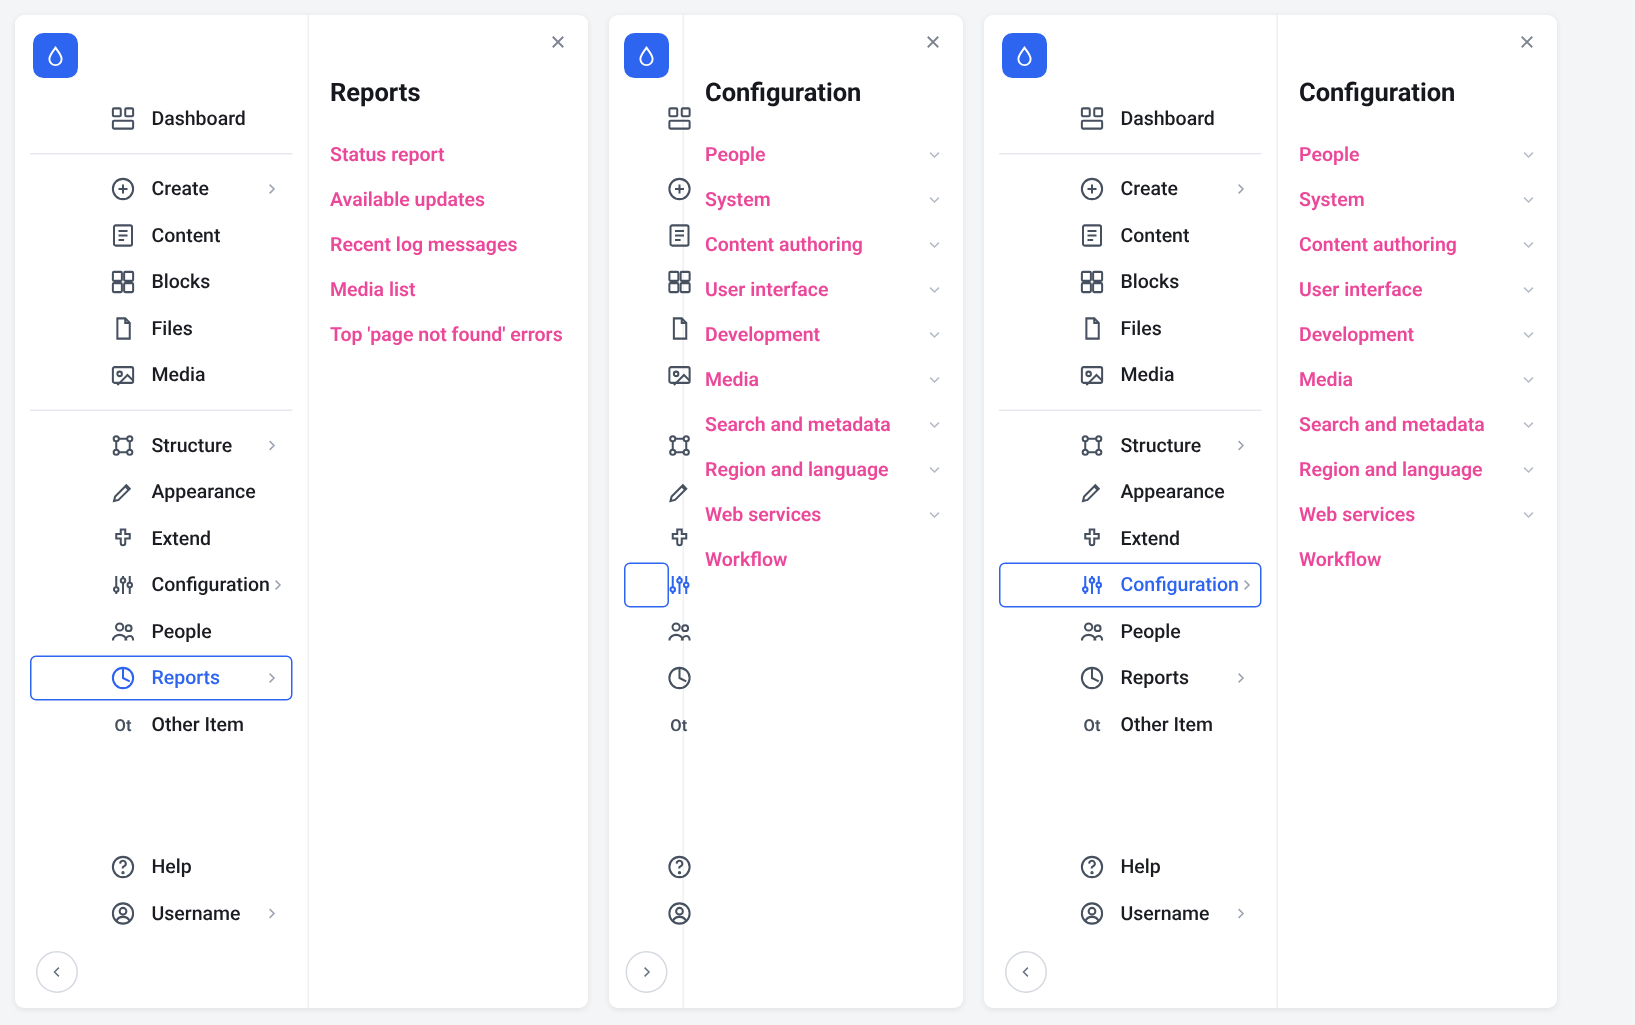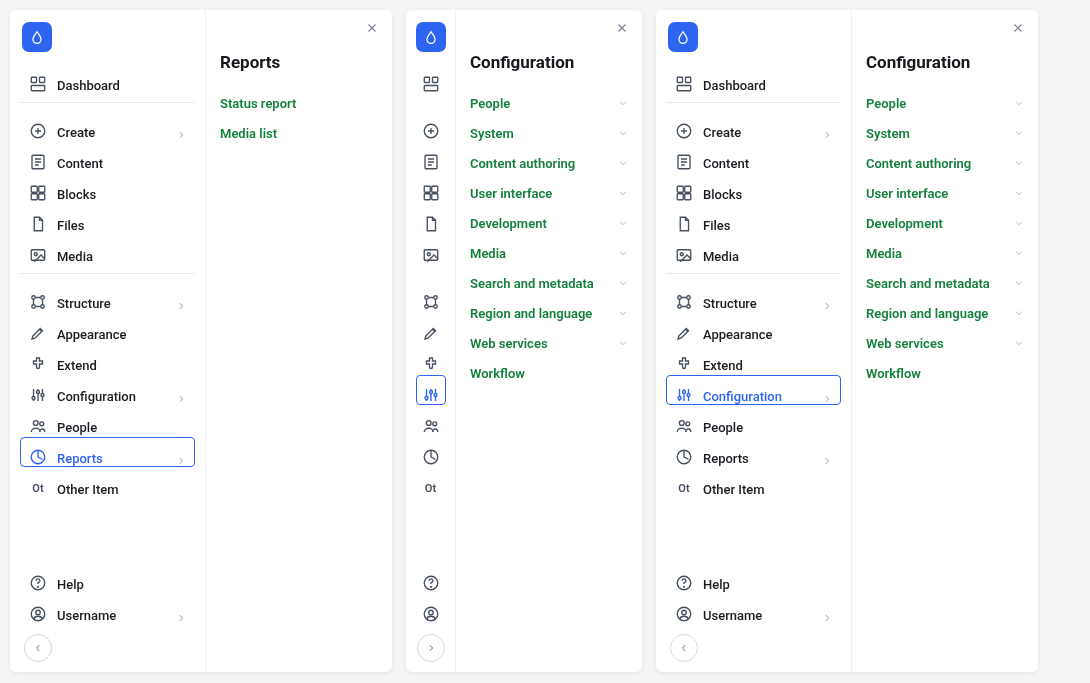--- a/index.html
+++ b/index.html
@@ -6,34 +6,34 @@
   body { margin: 0; background: #f4f5f7; padding: 10px; display: flex; gap: 14px; }
   .variant { display: flex; background: #fff; border-radius: 6px; box-shadow: 0 1px 4px rgba(0,0,0,0.08); overflow: hidden; height: 662px; }
   .sidebar { display: flex; flex-direction: column; padding: 12px 10px 10px 10px; border-right: 1px solid #eef0f3; }
   .sidebar.wide { width: 196px; }
   .sidebar.narrow { width: 50px; align-items: center; padding-left: 6px; padding-right: 6px; }
   .logo { width: 30px; height: 30px; background: #2d64f0; border-radius: 7px; display: flex; align-items: center; justify-content: center; margin-bottom: 12px; margin-left: 2px; }
   .sidebar.narrow .logo { margin-left: 0; }
   .logo svg { width: 14px; height: 18px; }
   .group { display: flex; flex-direction: column; gap: 1px; }
   .divider { height: 1px; background: #e6e9ee; margin: 8px 0; }
-  .nav-item { display: flex; align-items: flex-end; height: 30px; padding: 0 8px; border-radius: 4px; cursor: pointer; color: #1a1c21; font-size: 13px; font-weight: 500; position: relative; border: 1px solid transparent; }
+  .nav-item { display: flex; align-items: center; height: 30px; padding: 0 8px; border-radius: 4px; cursor: pointer; color: #1a1c21; font-size: 13px; font-weight: 500; position: relative; border: 1px solid transparent; }
   .sidebar.narrow .nav-item { width: 30px; padding: 0; justify-content: center; }
-  .nav-item .icon { width: 18px; height: 18px; display: flex; align-items: center; justify-content: center; color: #46505f; flex-shrink: 0; }
+  .nav-item .icon { width: 18px; height: 18px; display: flex; align-items: center; justify-content: center; color: #46505f; flex-shrink: 0; margin-left: 44px; }
   .nav-item.active { border: 1px solid #2d64f0; color: #2d64f0; }
   .nav-item.active .icon { color: #2d64f0; }
   .sidebar.wide .nav-item .label { margin-left: 10px; flex: 1; white-space: nowrap; }
   .chev { font-size: 12px; color: #9aa2b0; font-weight: normal; }
   .spacer { flex: 1; }
   .collapse-btn { width: 28px; height: 28px; border: 1px solid #d5d9e0; border-radius: 50%; display: flex; align-items: center; justify-content: center; color: #6a7280; margin-top: 10px; margin-left: 4px; cursor: pointer; }
   .sidebar.narrow .collapse-btn { margin-left: 0; }
   .panel { width: 186px; padding: 12px 14px 14px 14px; position: relative; }
   .close { position: absolute; top: 8px; right: 10px; width: 20px; height: 20px; border-radius: 4px; color: #7c838f; font-size: 14px; cursor: pointer; display: flex; align-items: center; justify-content: center; }
   .panel h2 { font-size: 17px; font-weight: 700; margin: 30px 0 16px 0; color: #16181d; }
-  .panel-item { display: flex; align-items: center; justify-content: space-between; height: 30px; font-size: 13px; font-weight: 600; color: #15803d; cursor: pointer; }
+  .panel-item { display: flex; align-items: center; justify-content: space-between; height: 30px; font-size: 13px; font-weight: 600; color: #ec4899; cursor: pointer; }
   .panel-item .pchev { color: #b5bbc5; font-size: 12px; }
   .ot-icon { font-size: 11px; font-weight: 600; color: #46505f; }
   svg { display: block; }
 </style>
 </head>
 <body>
 
 <div class="variant">
     <div class="sidebar wide">
     <div class="logo">
@@ -239,21 +239,33 @@
         <svg width="12" height="12" viewBox="0 0 24 24" stroke="currentColor" stroke-width="2.4">
           <path d="M5 5l14 14M19 5L5 19"></path>
         </svg>
       </div>
     <h2>Reports</h2>
     <div class="panel-item">
       <span>Status report</span>
 
     </div>
       <div class="panel-item">
+      <span>Available updates</span>
+
+    </div>
+      <div class="panel-item">
+      <span>Recent log messages</span>
+
+    </div>
+      <div class="panel-item">
       <span>Media list</span>
+
+    </div>
+      <div class="panel-item">
+      <span>Top 'page not found' errors</span>
 
     </div>
   </div>
   </div>
 <div class="variant">
     <div class="sidebar narrow">
     <div class="logo">
         <svg viewBox="0 0 24 24" fill="none" stroke="#fff" stroke-width="2.2">
           <path d="M12 3 C8 9 5 12 5 16 a7 7 0 0 0 14 0 c0-4-3-7-7-13Z"></path>
         </svg>

